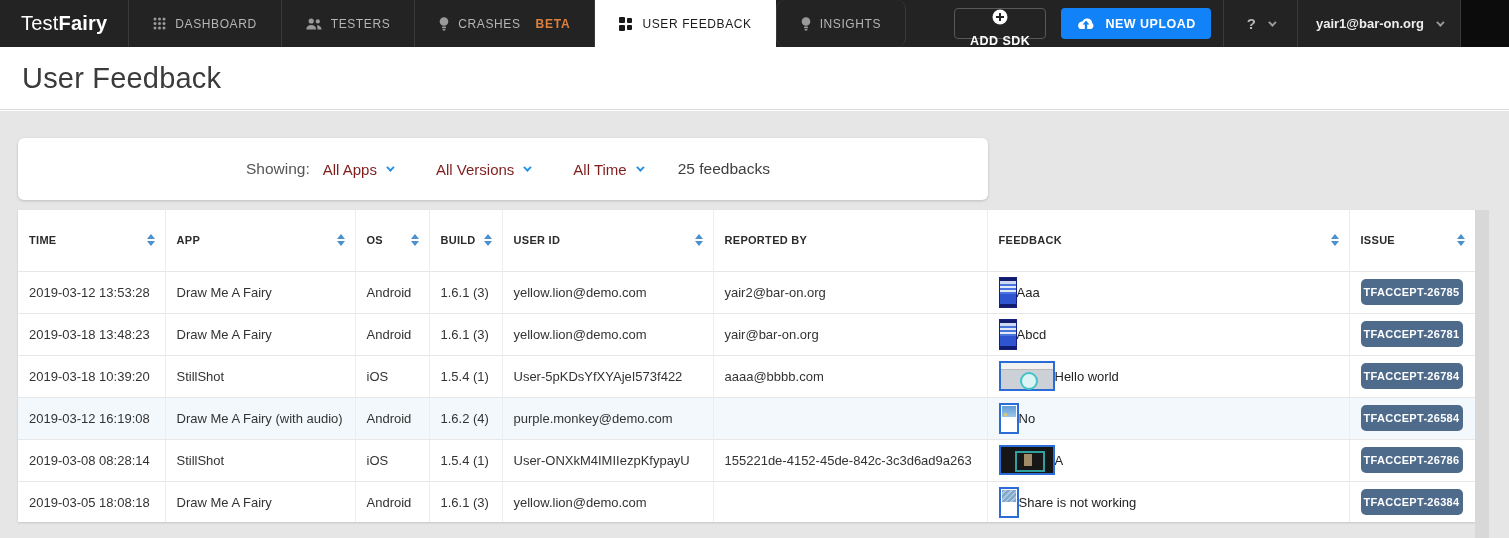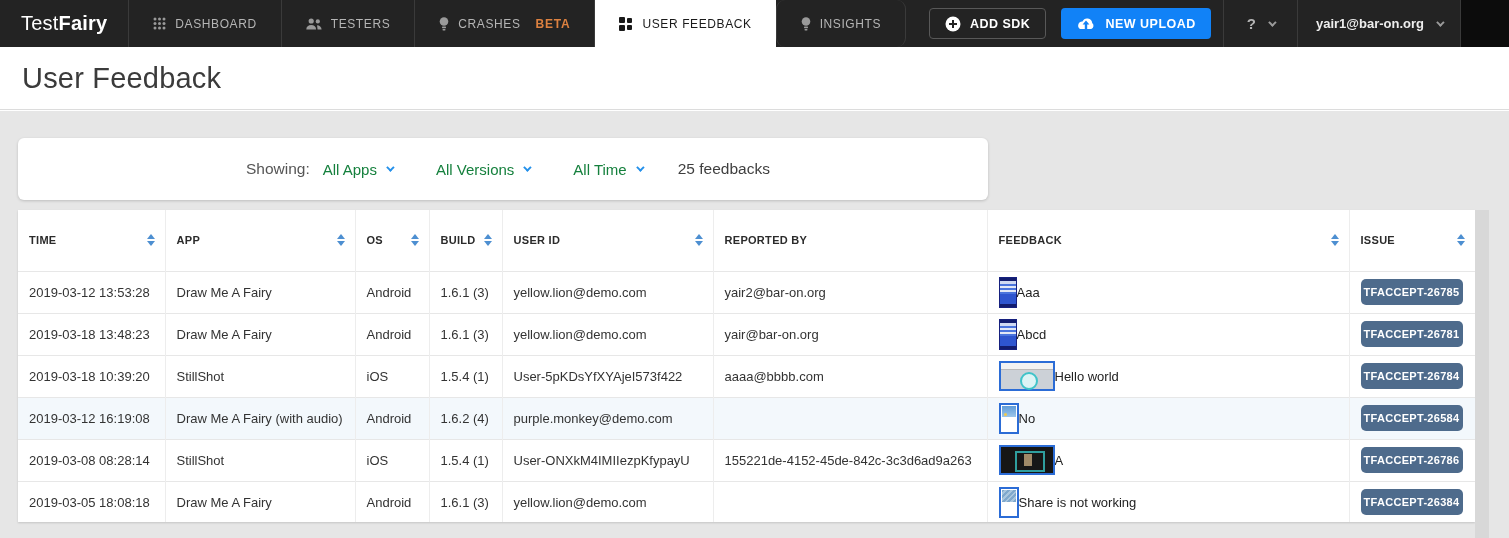--- a/index.html
+++ b/index.html
@@ -14,42 +14,42 @@
               font-size:12px; font-weight:500; letter-spacing:.6px; border-left:1px solid #3a3a3a; cursor:pointer; }
   .nav-item.last { border-right:1px solid #3a3a3a;border-radius:9px; }
   .nav-item.active { background:#fff; color:#1a1a1a; }
   .nav-item.active svg * { fill:#1a1a1a; }
   .ni-icon { display:flex; align-items:center; }
   .beta { color:#dd8140; font-weight:bold; margin-left:6px; letter-spacing:.8px; }
   .nav-spacer { flex:1; }
   .nav-actions { display:flex; align-items:center; }
   .btn { display:flex; align-items:center; gap:9px; height:31px; padding:0 15px; border-radius:4px;
          color:#fff; font-size:12.5px; font-weight:bold; letter-spacing:.5px; cursor:pointer; }
-  .btn-outline { border:1px solid #585858; background:transparent; }
+  .btn-outline { border:1px solid #585858; background:transparent;flex-direction:column; }
   .btn-primary { background:#1182f7; margin-left:15px; }
   .nav-help { display:flex; align-items:center; gap:12px; padding:0 23px; height:47px;
               border-left:1px solid #3a3a3a; margin-left:12px; color:#b5b5b5; font-size:15px; font-weight:bold; cursor:pointer; }
   .nav-user { display:flex; align-items:center; gap:12px; padding:0 18px; height:47px;
               border-left:1px solid #3a3a3a; color:#ededed; font-size:13px; font-weight:600; cursor:pointer; }
   .nav-black { width:49px; height:47px; background:#0c0c0c; border-left:1px solid #3a3a3a; }
   .chev { display:inline-block; width:6px; height:6px; border-right:2px solid #9a9a9a;
           border-bottom:2px solid #9a9a9a; transform:rotate(45deg) translateY(-2px); }
   .chev.blue { border-color:#2490ea; width:6px; height:6px; }
 
   
   .title-bar { height:63px; background:#fff; border-bottom:1px solid #dcdcdc; display:flex; align-items:center; padding-left:22px; }
   .page-title { font-size:29px; font-weight:300; color:#3b3b3b; letter-spacing:.2px; }
 
   
   .content { position:absolute; top:111px; left:0; right:0; bottom:0; background:#e6e6e6; }
 
   .filter-card { position:absolute; left:18px; top:27px; width:970px; height:62px; background:#fff;
                  border-radius:6px; box-shadow:0 1px 3px rgba(0,0,0,.18); display:flex; align-items:center; padding-left:228px; }
   .showing { font-size:15.5px; color:#555; }
-  .filter-link { display:flex; align-items:center; gap:9px; color:#15803d; font-size:15px; cursor:pointer; margin-left:44px; }
+  .filter-link { display:flex; align-items:center; gap:9px; color:#7f1d1d; font-size:15px; cursor:pointer; margin-left:44px; }
   .filter-link.first { margin-left:13px; }
   .fb-count { font-size:15.5px; color:#3f3f3f; margin-left:36px; }
 
   
   .table-wrap { position:absolute; left:18px; top:99px; width:1457px; bottom:16px; background:#fff;
                 overflow:hidden; box-shadow:0 1px 2px rgba(0,0,0,.15); }
   .scroll-strip { position:absolute; left:1475px; top:99px; width:14px; bottom:0; background:#d8d8d8; }
   table { table-layout:fixed; width:1457px; border-collapse:collapse; }
   col.c1{width:147px} col.c2{width:190px} col.c3{width:74px} col.c4{width:73px}
   col.c5{width:211px} col.c6{width:274px} col.c7{width:362px} col.c8{width:126px}

